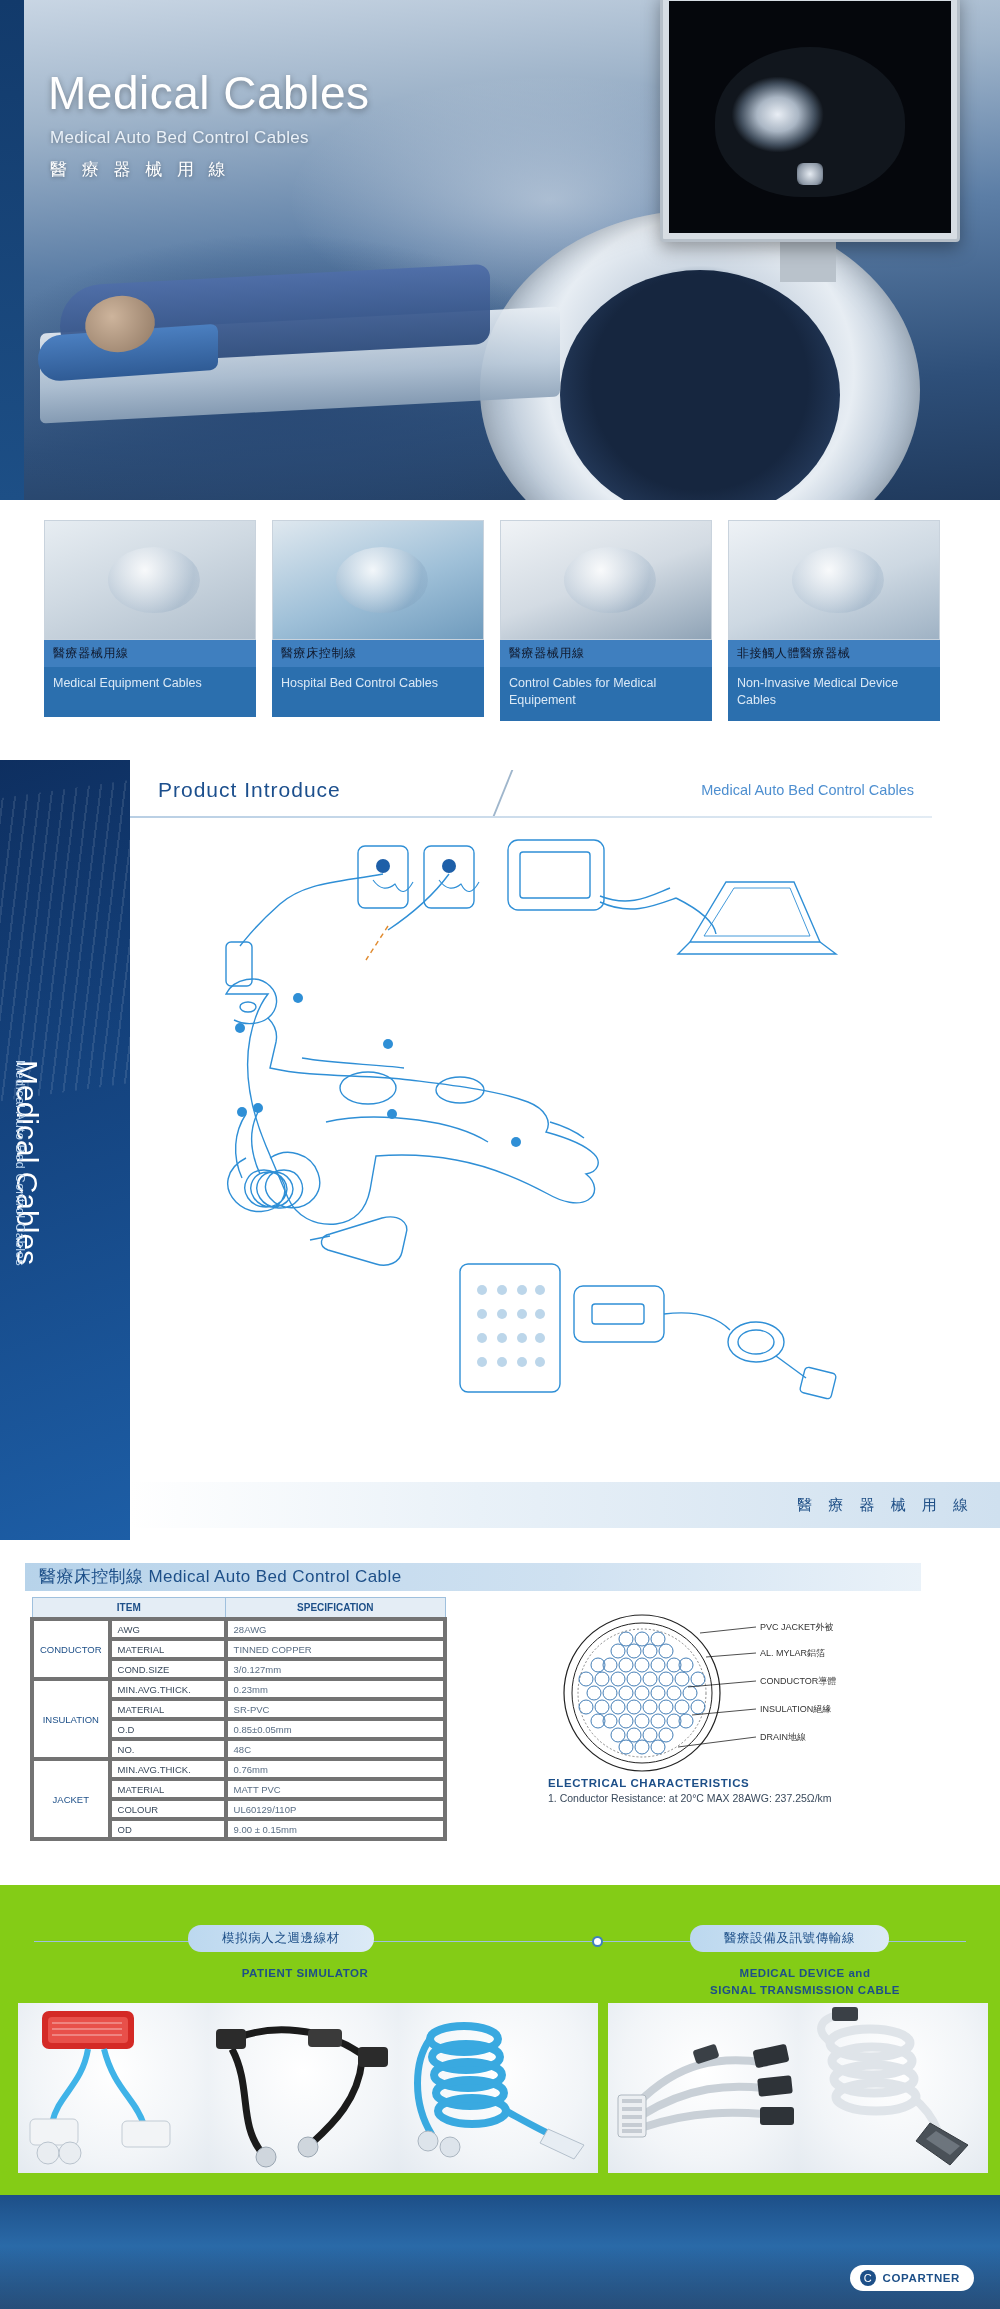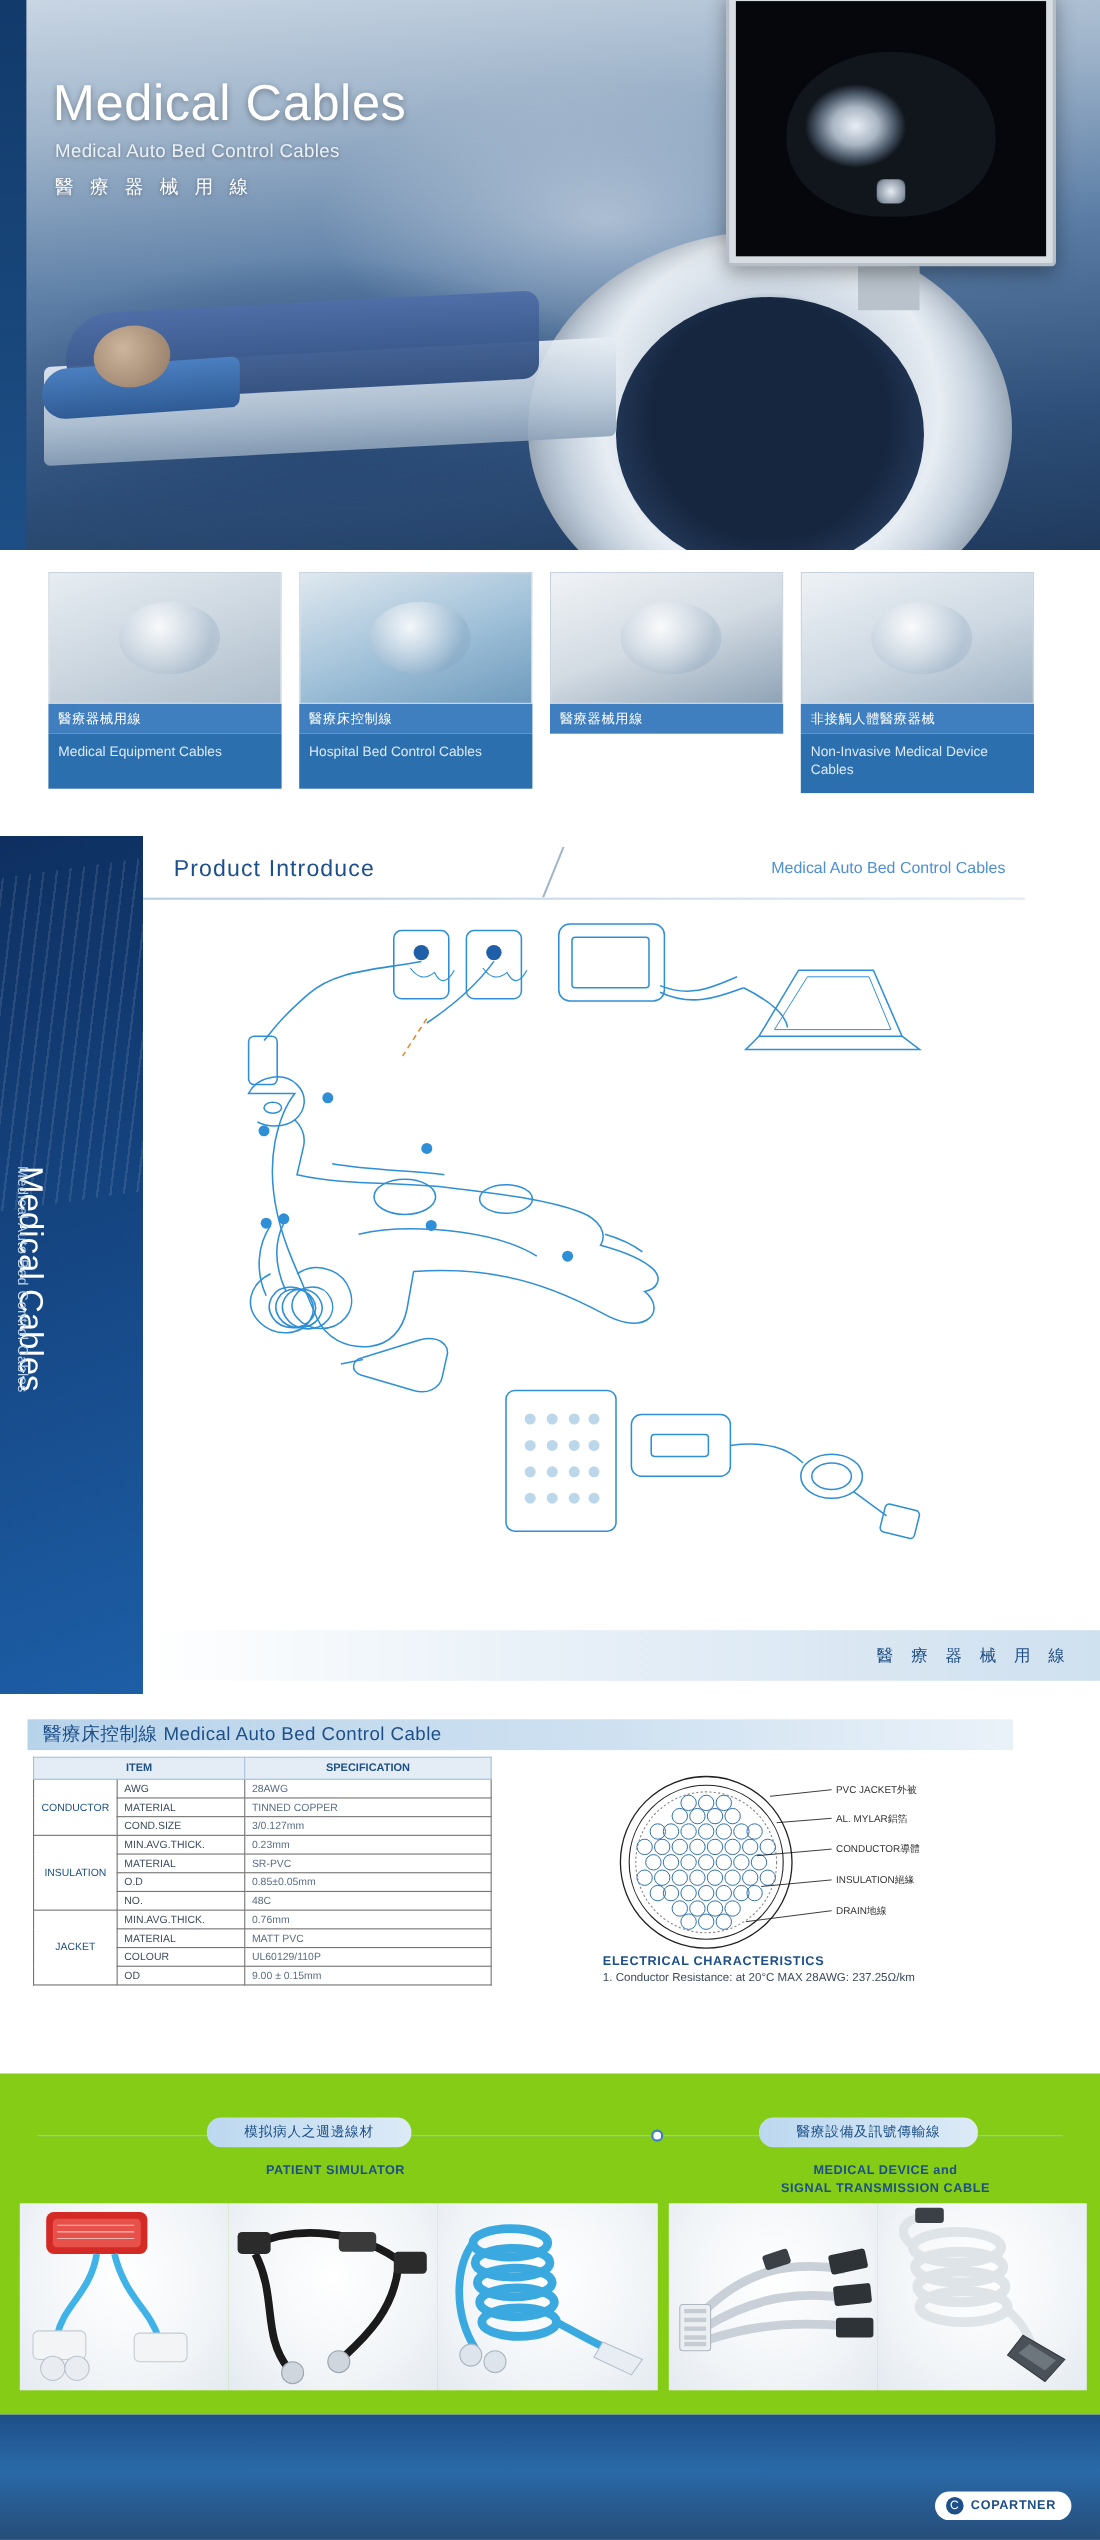--- a/index.html
+++ b/index.html
@@ -156,21 +156,21 @@
   .cat-img.c1 { background: linear-gradient(160deg,#e7edf2 0%,#cfd9e2 45%,#aebdcb 100%); }
   .cat-img.c2 { background: linear-gradient(160deg,#dfe8ef 0%,#9fc0d8 55%,#6f9bbd 100%); }
   .cat-img.c3 { background: linear-gradient(160deg,#f0f3f6 0%,#d3dbe3 50%,#8fa3b6 100%); }
   .cat-img.c4 { background: linear-gradient(160deg,#eef2f6 0%,#cdd8e2 55%,#9fb2c4 100%); }
   .cat-img:before {
     content: ""; position: absolute; border-radius: 50%;
     left: 30%; top: 22%; width: 44%; height: 56%;
     background: radial-gradient(circle at 40% 35%, rgba(255,255,255,.85), rgba(120,150,180,.25) 70%, rgba(60,90,130,.05));
   }
   .cat-cn {
-    background: #3f7fbf; color: #ffffff; font-size: 12px;
+    background: #3f7fbf; color: #0f172a; font-size: 12px;
     padding: 5px 9px; letter-spacing: .6px;
   }
   .cat-en {
     background: #2b6fae; color: #dbe9f6; font-size: 12.5px;
     padding: 8px 9px 12px 9px; line-height: 1.35; min-height: 50px;
   }
 
   
   .intro {
     position: absolute; top: 760px; left: 0;
@@ -243,21 +243,21 @@
   table.spec-table {
     position: absolute; left: 30px; top: 42px;
     width: 417px; border-collapse: collapse;
     font-size: 9.5px; color: #3a4a5c;
   }
   .spec-table th {
     background: #e4edf5; color: #1d4f88; font-size: 10px;
     border: 1px solid #9fc0dd; padding: 4px 4px; font-weight: bold;
   }
   .spec-table td {
-    border: 1px solid #737373; padding: 2.5px 6px; height: 16px;
+    border: 4px solid #737373; padding: 2.5px 6px; height: 16px;
   }
   .spec-table td.grp {
     text-align: center; color: #1d4f88; font-size: 9.5px; width: 76px;
   }
   .spec-table td.key { width: 116px; }
   .spec-table td.val { color: #5a6e84; margin-left: 28px; }
 
   
   .xsec { position: absolute; left: 560px; top: 56px; }
   .elec {
@@ -354,20 +354,21 @@
     <div class="cat-en">Medical Equipment Cables</div>
   </div>
   <div class="cat">
     <div class="cat-img c2"></div>
     <div class="cat-cn">醫療床控制線</div>
     <div class="cat-en">Hospital Bed Control Cables</div>
   </div>
   <div class="cat">
     <div class="cat-img c3"></div>
     <div class="cat-cn">醫療器械用線</div>
+    <div class="cat-en">Control Cables for Medical Equipement</div>
   </div>
   <div class="cat">
     <div class="cat-img c4"></div>
     <div class="cat-cn">非接觸人體醫療器械</div>
     <div class="cat-en">Non-Invasive Medical Device Cables</div>
   </div>
 </div>
 
 <div class="intro">
   <div class="intro-left">

